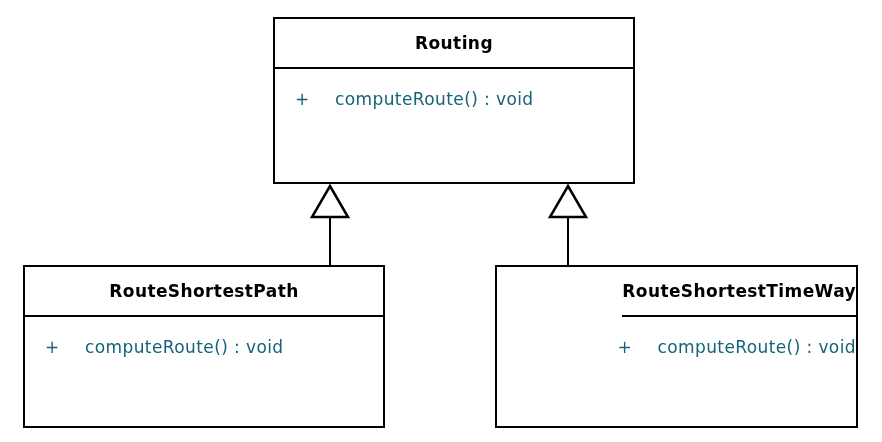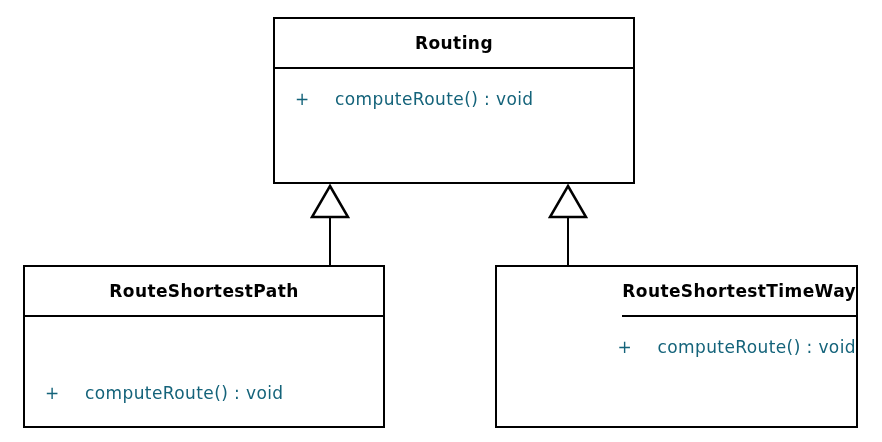--- a/index.html
+++ b/index.html
@@ -64,21 +64,21 @@
     letter-spacing: 0.4px;
     color: var(--method-color);
     white-space: nowrap;
   }
   .uml-method .vis {
     width: 40px;
     flex: 0 0 40px;
   }
   
   #cls-routing   { left: 273px; top: 17px;  width: 362px; height: 167px; }
-  #cls-shortest  { left: 23px;  top: 265px; width: 362px; height: 163px; gap: 46px; }
+  #cls-shortest  { left: 23px;  top: 265px; width: 362px; height: 163px; }
   #cls-timeway   { left: 495px; top: 265px; width: 363px; height: 163px; align-items: flex-end; }
 </style>
 </head>
 <body>
 
 <div class="canvas">
 
   <svg class="connectors" viewBox="0 0 882 442" xmlns="http://www.w3.org/2000/svg">
     <g>
       <line x1="330" y1="216" x2="330" y2="266"></line>

